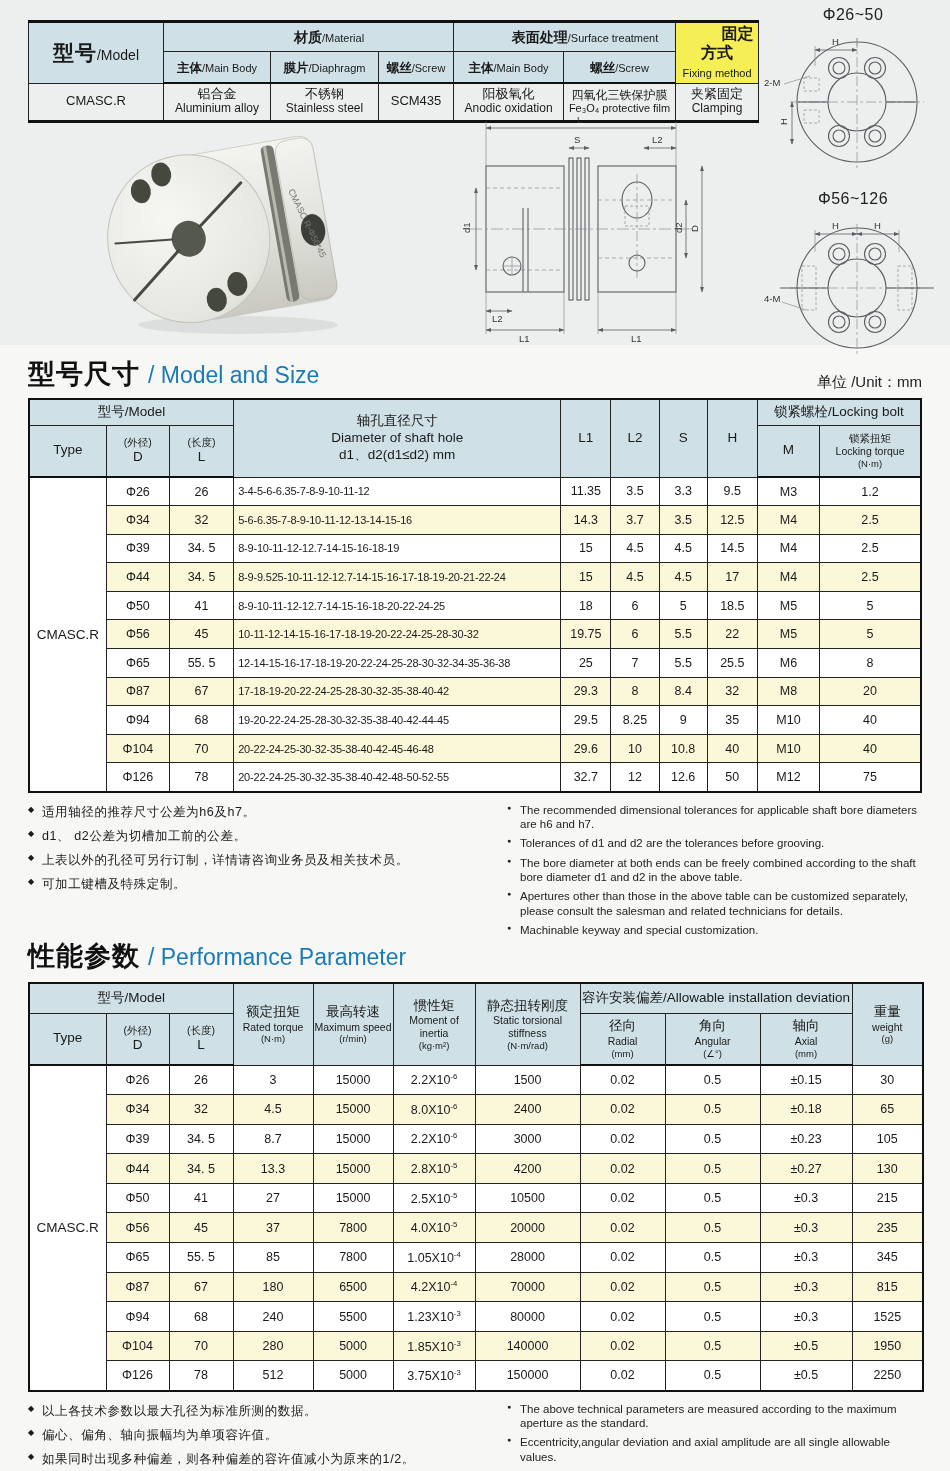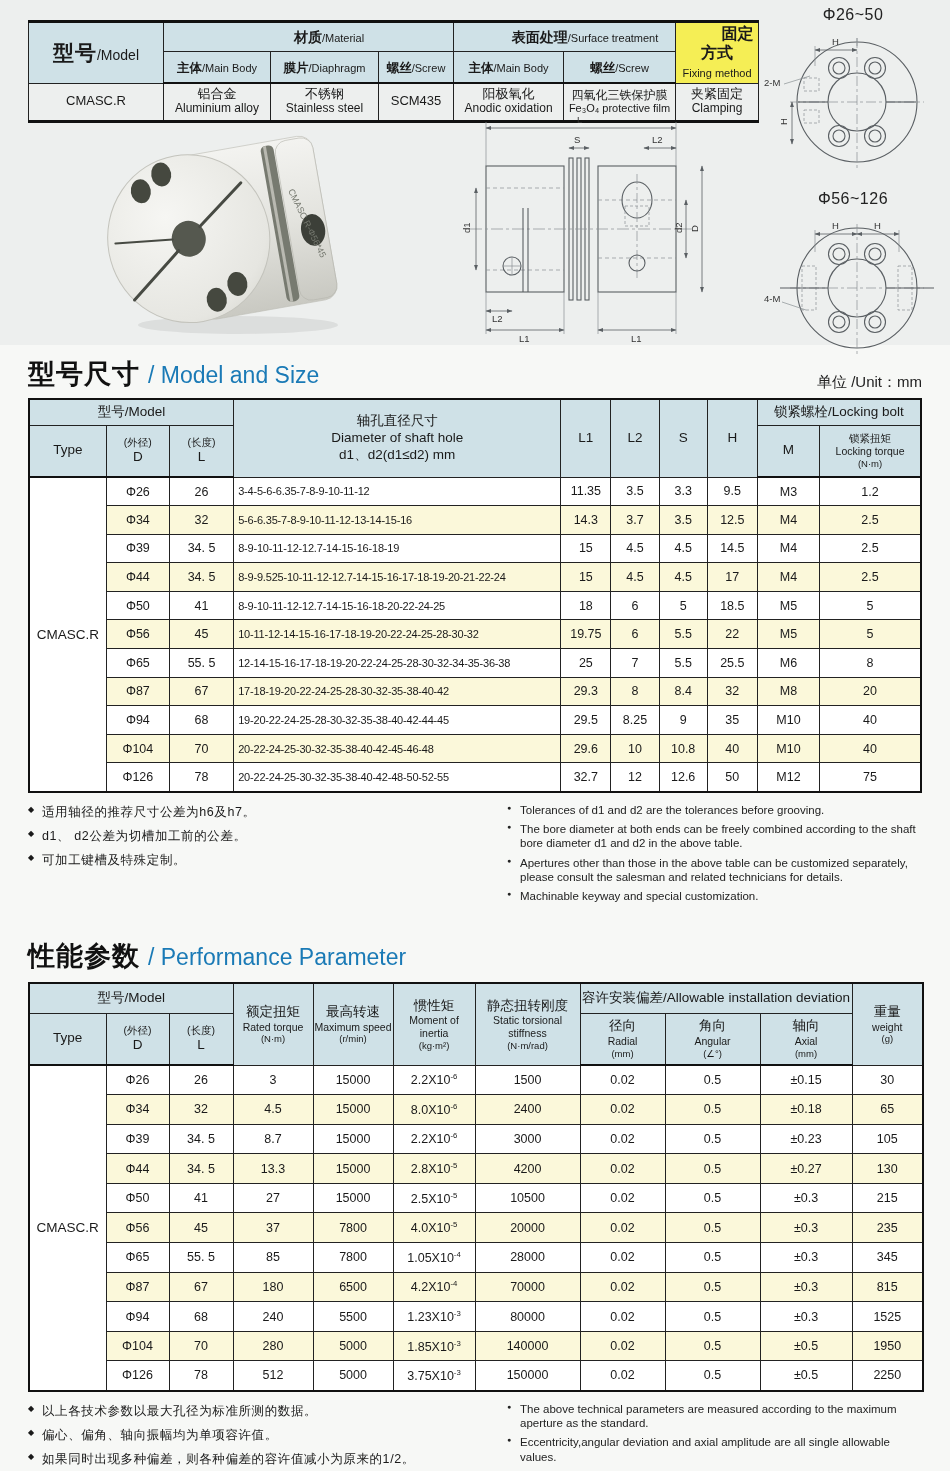--- a/index.html
+++ b/index.html
@@ -477,23 +477,25 @@
           <td>M12</td>
           <td>75</td>
         </tr>
       </tbody>
   </table>
 
   <div class="notes-row">
     <ul class="notes notes-zh" id="notes1-zh">
         <li>适用轴径的推荐尺寸公差为h6及h7。</li>
         <li>d1、 d2公差为切槽加工前的公差。</li>
+        <li>上表以外的孔径可另行订制，详情请咨询业务员及相关技术员。</li>
         <li>可加工键槽及特殊定制。</li>
       </ul>
     <ul class="notes notes-en" id="notes1-en">
+        <li>The recommended dimensional tolerances for applicable shaft bore diameters are h6 and h7.</li>
         <li>Tolerances of d1 and d2 are the tolerances before grooving.</li>
         <li>The bore diameter at both ends can be freely combined according to the shaft bore diameter d1 and d2 in the above table.</li>
         <li>Apertures other than those in the above table can be customized separately, please consult the salesman and related technicians for details.</li>
         <li>Machinable keyway and special customization.</li>
       </ul>
   </div>
 </div>
 
 <div class="content" style="top:938px">
   <div class="sec-title-row">

